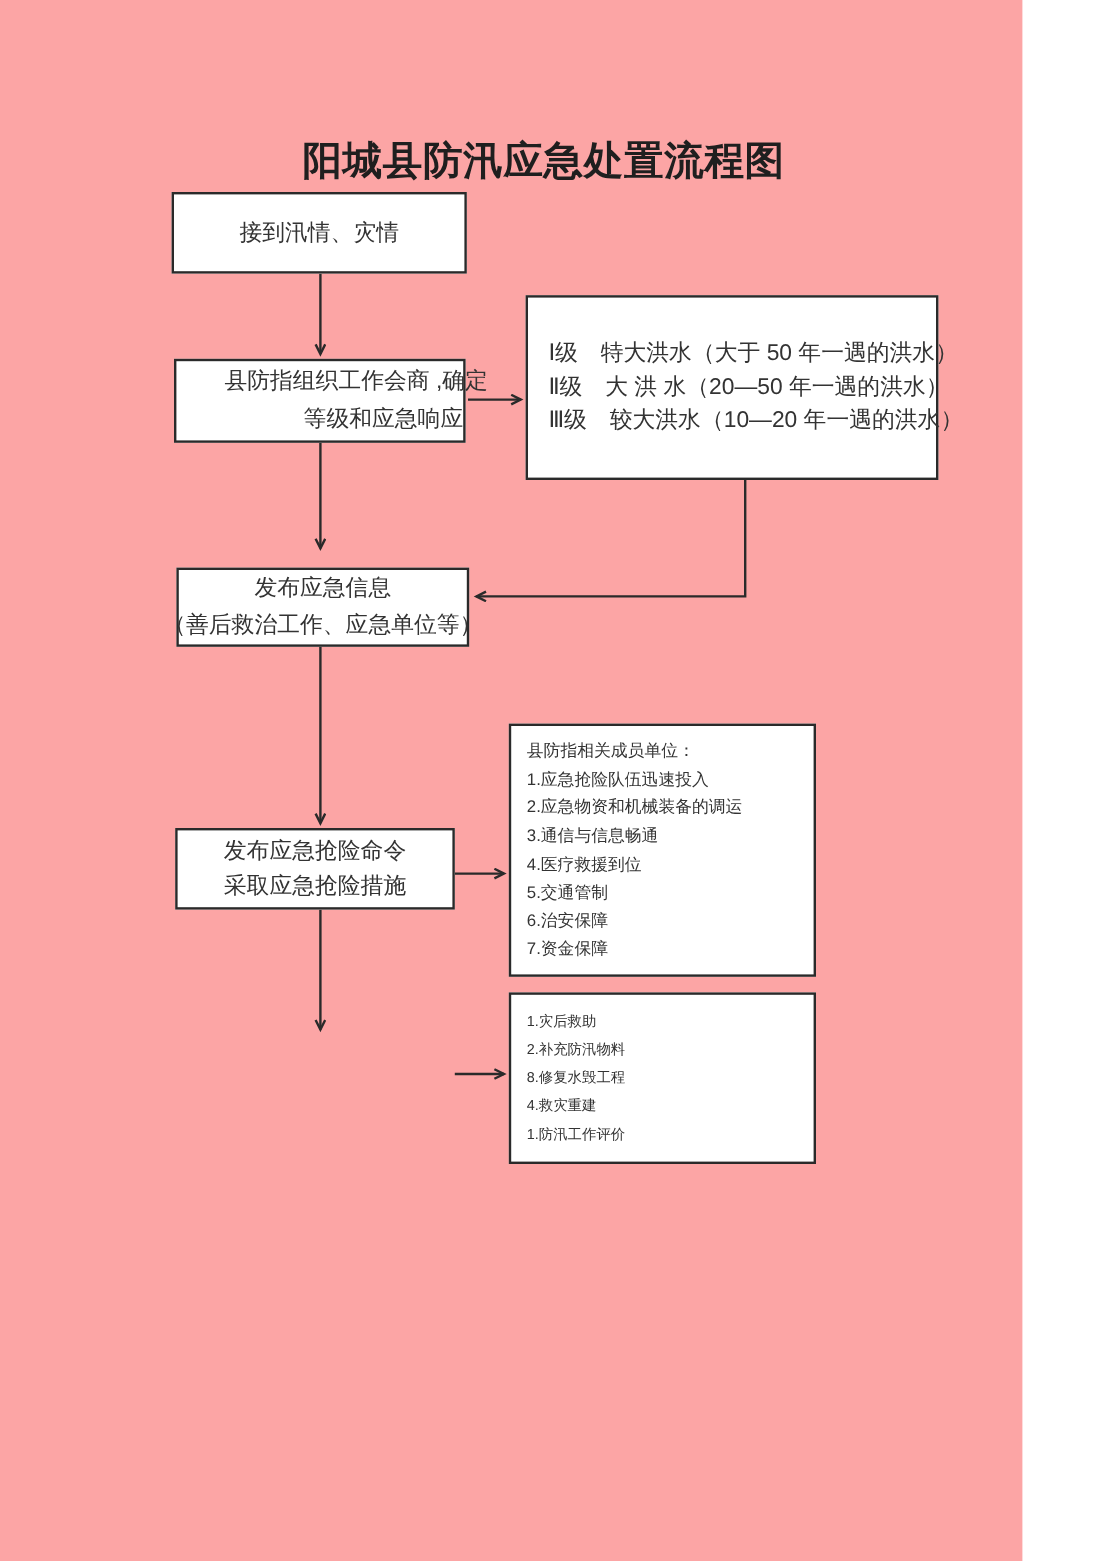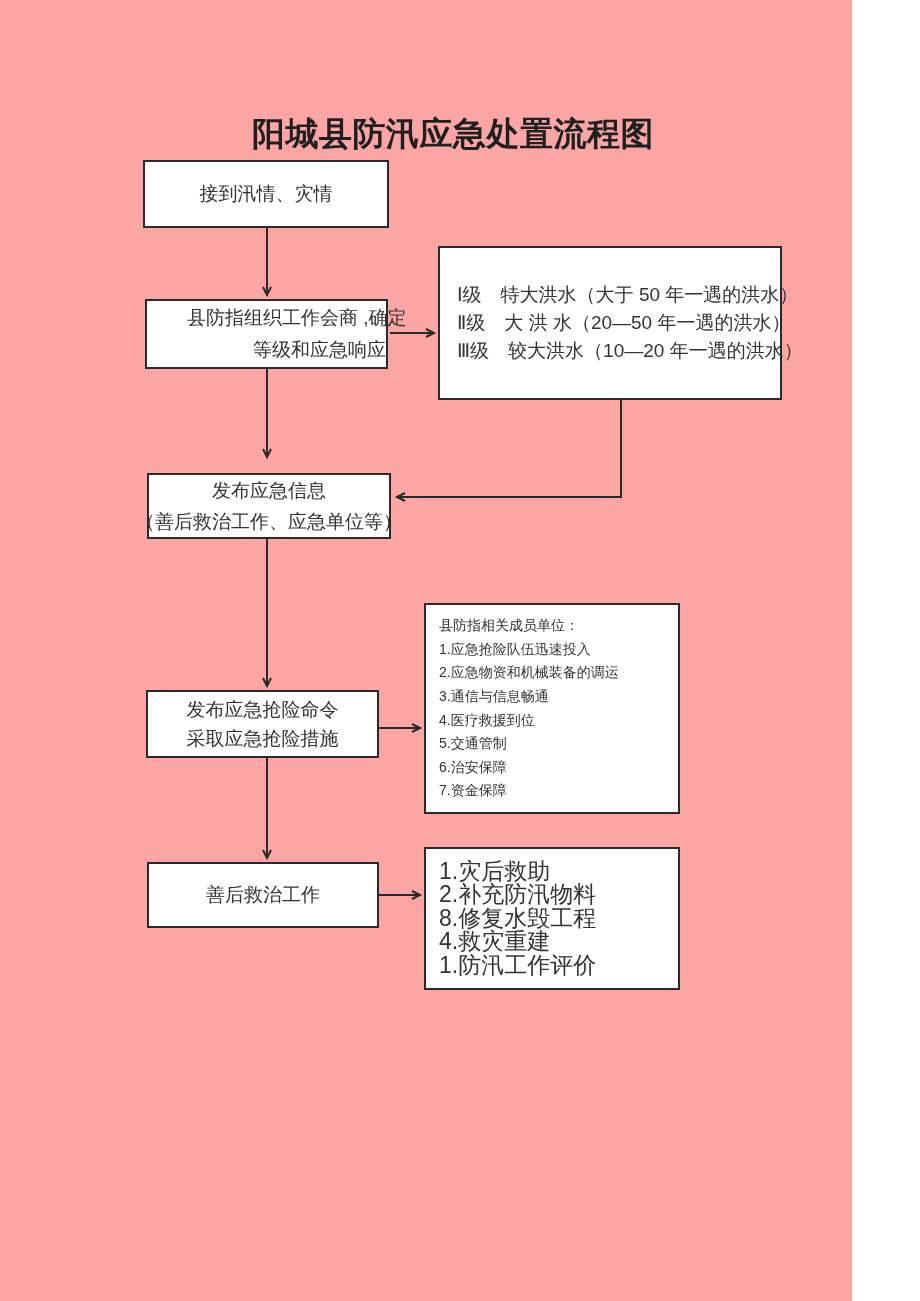--- a/index.html
+++ b/index.html
@@ -46,21 +46,21 @@
 
   .b1 { left: 143px; top: 160px; width: 246px; height: 68px; }
   .b2 { left: 145px; top: 299px; width: 243px; height: 70px; line-height: 32px; }
   .b2 .l1 { padding-left: 40px; }
   .b2 .l2 { padding-left: 10px; text-align: right; }
   .b3 { left: 438px; top: 246px; width: 344px; height: 154px; padding-left: 17px; line-height: 28px; }
   .b4 { left: 147px; top: 473px; width: 244px; height: 66px; line-height: 31px; }
   .b5 { left: 146px; top: 690px; width: 233px; height: 68px; line-height: 29px; }
   .b6 { left: 424px; top: 603px; width: 256px; height: 211px; padding-left: 13px; font-size: 14px; line-height: 23.6px; }
   .b7 { left: 147px; top: 862px; width: 232px; height: 66px; }
-  .b8 { left: 424px; top: 847px; width: 256px; height: 143px; padding-left: 13px; font-size: 23px; line-height: 23.6px; }
+  .b8 { left: 424px; top: 827px; width: 256px; height: 143px; padding-left: 13px; font-size: 12px; line-height: 23.6px; }
 </style>
 </head>
 <body>
 
 <div class="page">
 
   <h1 class="title">阳城县防汛应急处置流程图</h1>
 
   <svg class="connectors" viewBox="0 0 920 1301" xmlns="http://www.w3.org/2000/svg">
     <defs>
@@ -107,23 +107,20 @@
     <div class="ln">县防指相关成员单位：</div>
     <div class="ln">1.应急抢险队伍迅速投入</div>
     <div class="ln">2.应急物资和机械装备的调运</div>
     <div class="ln">3.通信与信息畅通</div>
     <div class="ln">4.医疗救援到位</div>
     <div class="ln">5.交通管制</div>
     <div class="ln">6.治安保障</div>
     <div class="ln">7.资金保障</div>
   </div>
 
-  <div class="box b7 centered">
-    <div class="ln">善后救治工作</div>
-  </div>
 
   <div class="box b8">
     <div class="ln">1.灾后救助</div>
     <div class="ln">2.补充防汛物料</div>
     <div class="ln">8.修复水毁工程</div>
     <div class="ln">4.救灾重建</div>
     <div class="ln">1.防汛工作评价</div>
   </div>
 
 </div>

